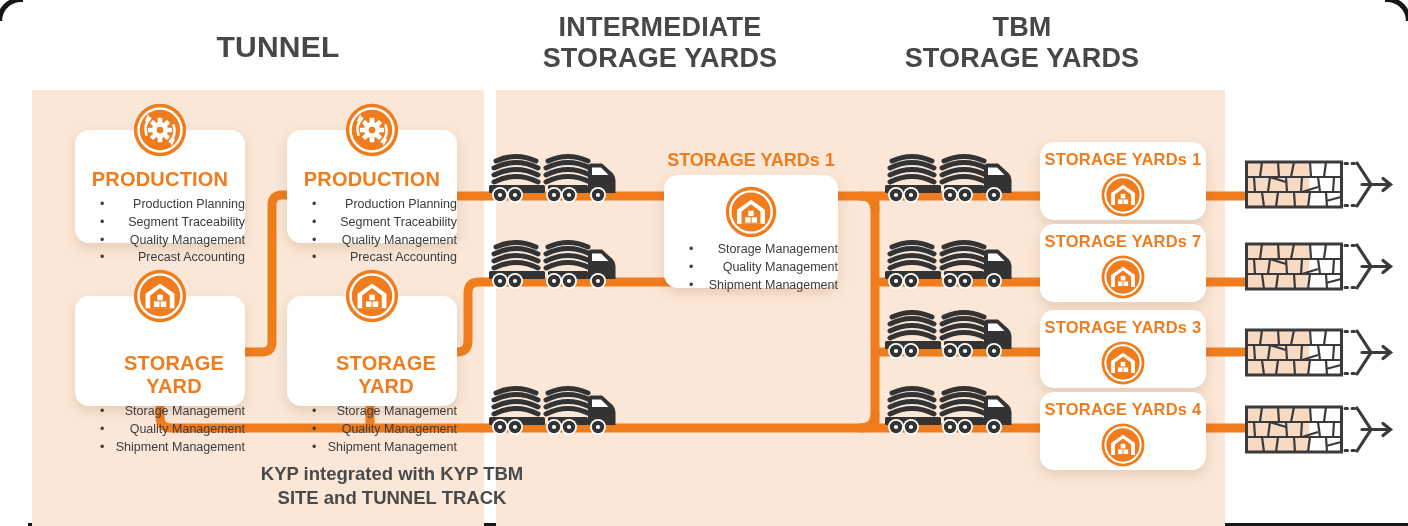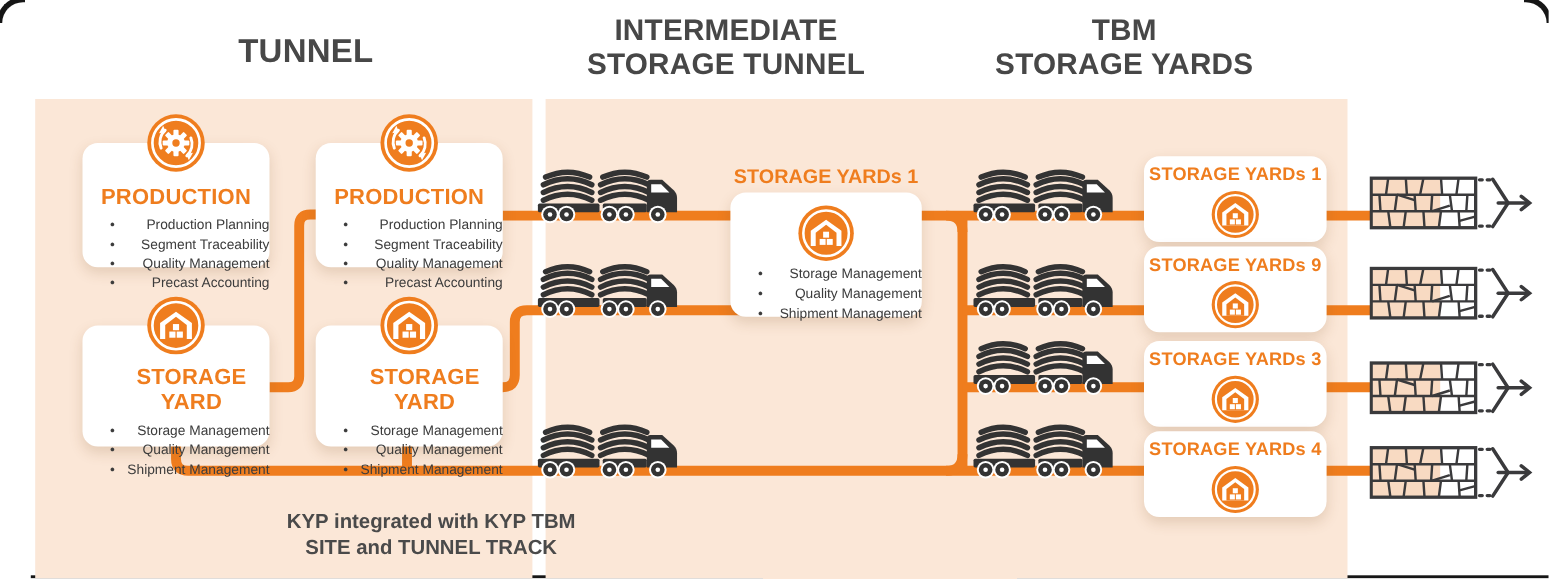--- a/index.html
+++ b/index.html
@@ -28,21 +28,21 @@
   .col-header{position:absolute;color:var(--ink);font-weight:800;font-size:27px;line-height:1.13;text-align:center;white-space:pre-line;letter-spacing:.2px;z-index:4;}
   .col-header.one{font-size:30px;}
 
   svg.connectors{position:absolute;left:0;top:0;width:1408px;height:526px;z-index:1;}
   svg.connectors path{stroke:var(--accent);stroke-width:9;fill:none;}
 
   .card{position:absolute;background:var(--card);border-radius:14px;box-shadow:0 5px 12px rgba(130,85,40,.18);z-index:3;}
   .card .badge{position:absolute;top:-28px;left:50%;transform:translateX(-50%);width:56px;height:56px;}
   .card-title{color:var(--accent);font-weight:800;font-size:20px;text-align:center;letter-spacing:.2px;}
   .card.prod .card-title{margin-top:38px;}
-  .card.store .card-title{margin-top:36px;padding-left:28px;}
+  .card.store .card-title{margin-top:56px;padding-left:28px;}
   ul.bullets{list-style:none;margin-top:5px;padding-left:24px;text-align:right;}
   ul.bullets li{position:relative;padding-left:15px;font-size:12.5px;line-height:1.42;color:#3c3c3c;font-weight:500;}
   ul.bullets li::before{content:"\2022";position:absolute;left:1px;top:0;color:#3c3c3c;}
 
   .mid-title{position:absolute;width:174px;text-align:center;color:var(--accent);font-weight:800;font-size:18px;z-index:3;}
   .card.mid .badge-in{display:block;margin:10px auto 2px auto;width:54px;height:54px;}
 
   .card.tbm{text-align:center;}
   .card.tbm .card-title{font-size:16.5px;margin-top:8px;}
   .card.tbm .badge-in{display:block;margin:3px auto 0 auto;width:46px;height:46px;}
@@ -151,21 +151,21 @@
 
   <div class="corner tl"></div>
   <div class="corner tr"></div>
   <div class="bottom-frame"></div>
 
   <div class="panel a"></div>
   <div class="panel b"></div>
 
   <div class="col-header one" style="left:128px;top:30px;width:300px;">TUNNEL</div>
   <div class="col-header" style="left:510px;top:12px;width:300px;">INTERMEDIATE
-STORAGE TUNNEL</div>
+STORAGE YARDS</div>
   <div class="col-header" style="left:872px;top:12px;width:300px;">TBM
 STORAGE YARDS</div>
 
   <svg class="connectors">
     <path d="M245 352 H262 Q272 352 272 342 V205 Q272 195 282 195 H292"></path>
     <path d="M457 196 H1250"></path>
     <path d="M455 352 H457 Q468 352 468 341 V293 Q468 282 479 282 H700"></path>
     <path d="M160 400 V417 Q160 428 171 428 H1250"></path>
     <path d="M370 400 V430"></path>
     <path d="M875 200 V426"></path>
@@ -260,21 +260,21 @@
     </ul>
   </div>
 
   <div class="card tbm" style="left:1040px;top:142px;width:166px;height:78px;">
     <div class="card-title">STORAGE YARDs 1</div>
     <span><svg class="badge-in" width="46" height="46" viewBox="0 0 60 60">
           <use href="#i-house"></use>
         </svg></span>
   </div>
   <div class="card tbm" style="left:1040px;top:224px;width:166px;height:78px;">
-    <div class="card-title">STORAGE YARDs 9</div>
+    <div class="card-title">STORAGE YARDs 7</div>
     <span><svg class="badge-in" width="46" height="46" viewBox="0 0 60 60">
           <use href="#i-house"></use>
         </svg></span>
   </div>
   <div class="card tbm" style="left:1040px;top:310px;width:166px;height:78px;">
     <div class="card-title">STORAGE YARDs 3</div>
     <span><svg class="badge-in" width="46" height="46" viewBox="0 0 60 60">
           <use href="#i-house"></use>
         </svg></span>
   </div>

